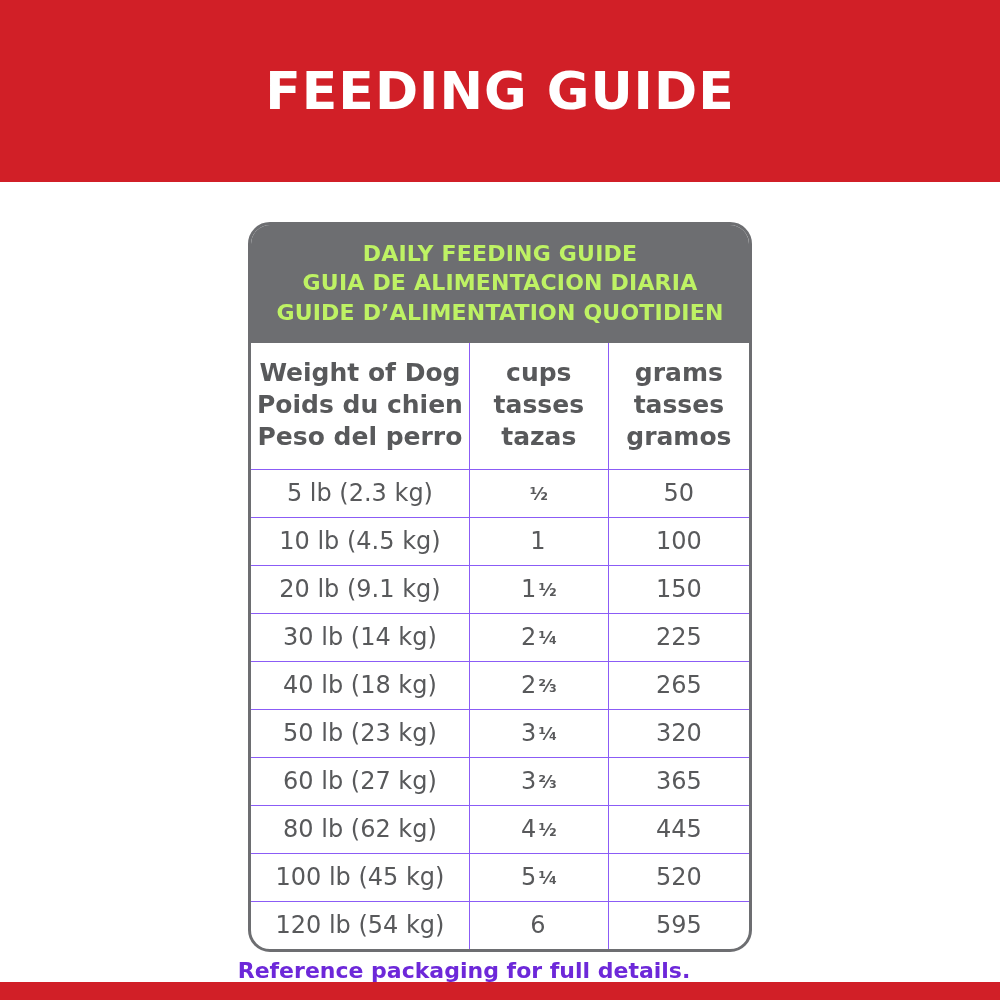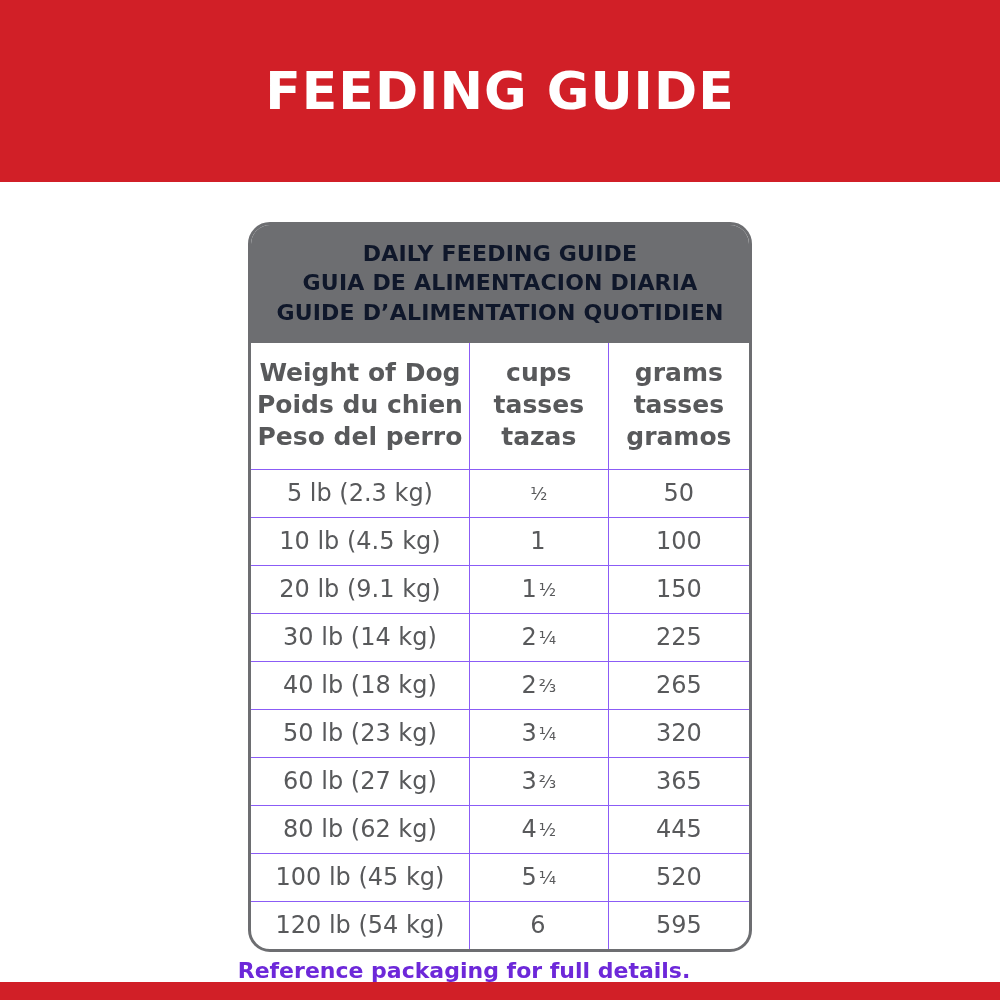--- a/index.html
+++ b/index.html
@@ -54,21 +54,21 @@
     left: 248px;
     top: 222px;
     width: 504px;
     border: 3px solid #6d6e71;
     border-radius: 22px;
     overflow: hidden;
     background: #ffffff;
   }
   .card-header {
     background: #6d6e71;
-    color: #0f172a;
+    color: #bef264;
     padding: 14px 10px 16px 10px;
     text-align: center;
   }
   .card-header div {
     font-family: "DejaVu Sans", sans-serif;
     font-weight: bold;
     font-size: 22px;
     line-height: 1.33;
     letter-spacing: 0.2px;
   }
@@ -103,20 +103,21 @@
   }
   table tr > *:first-child { border-left: none; }
   table tr > *:last-child  { border-right: none; }
   thead tr th { border-top: none; }
   tbody tr:last-child td { border-bottom: none; }
 
   .frac {
     font-size: 0.74em;
     vertical-align: 0.08em;
     letter-spacing: 0;
+    font-weight: bold;
   }
   .whole { margin-right: 2px; }
 
   .footnote {
     position: absolute;
     left: 0;
     top: 925px;
     width: 928px;
     text-align: center;
     color: #6d28d9;

